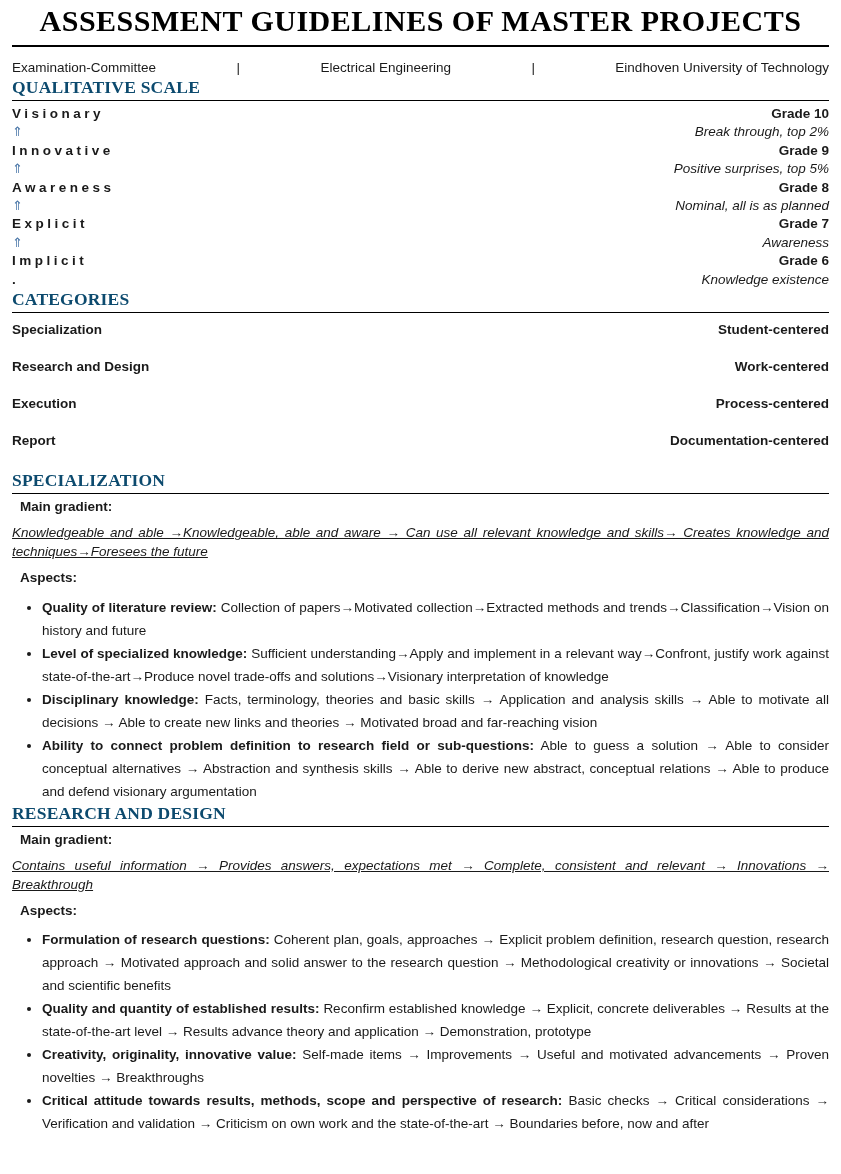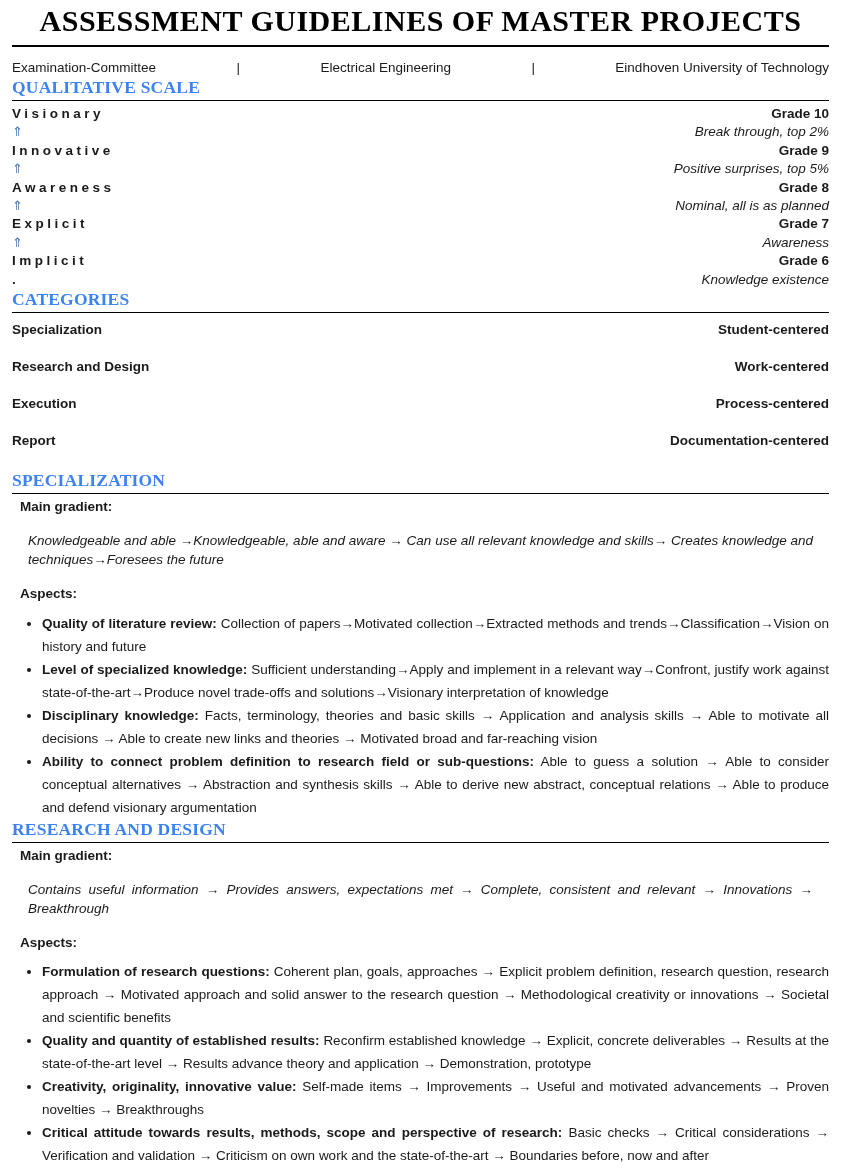--- a/index.html
+++ b/index.html
@@ -19,21 +19,21 @@
   .title-rule { border-top:2px solid #000; height:0; }
 
   .subheader {
     display:flex; justify-content:space-between; align-items:flex-end;
     margin-top:12px; line-height:18px;
   }
 
   h2.sec {
     font-family:"Liberation Serif", serif;
     font-size:17.5px; font-weight:bold; letter-spacing:0.2px;
-    color:#3b82f6; margin:0; padding-bottom:2px;
+    color:#0c4a6e; margin:0; padding-bottom:2px;
     border-bottom:1.6px solid #000; line-height:21px;
   }
   .mt-qual { margin-top:17px; }
   .mt-cat  { margin-top:26px; }
   .mt-spec { margin-top:24px; }
   .mt-res  { margin-top:30px; }
 
   .scale { margin-top:4px; }
   .srow { display:flex; justify-content:space-between; align-items:center; line-height:18.4px;gap:20px; }
   .level { font-weight:bold; letter-spacing:3.5px; }
@@ -43,21 +43,21 @@
   .desc  { font-style:italic; }
 
   .catrows { margin-top:9px; }
   .crow {
     display:flex; justify-content:space-between; align-items:baseline;
     font-weight:bold; line-height:16px; margin-bottom:21px;
   }
 
   p.lbl  { font-weight:bold; margin:8px; line-height:18.4px; }
   p.mt4  { margin-top:4px; }
-  p.grad { font-style:italic; margin:16px; line-height:18.4px; text-align:justify; }
+  p.grad { font-style:italic; margin:0; line-height:18.4px; text-align:justify;text-decoration:underline; }
   ul.aspects { margin:0; padding-left:30px; }
   ul.aspects li { text-align:justify; line-height:23px; }
   ul.aspects li b { font-weight:bold; }
 </style>
 </head>
 <body>
 
 <div class="page">
 
   <h1 class="title">ASSESSMENT GUIDELINES OF MASTER PROJECTS</h1>

